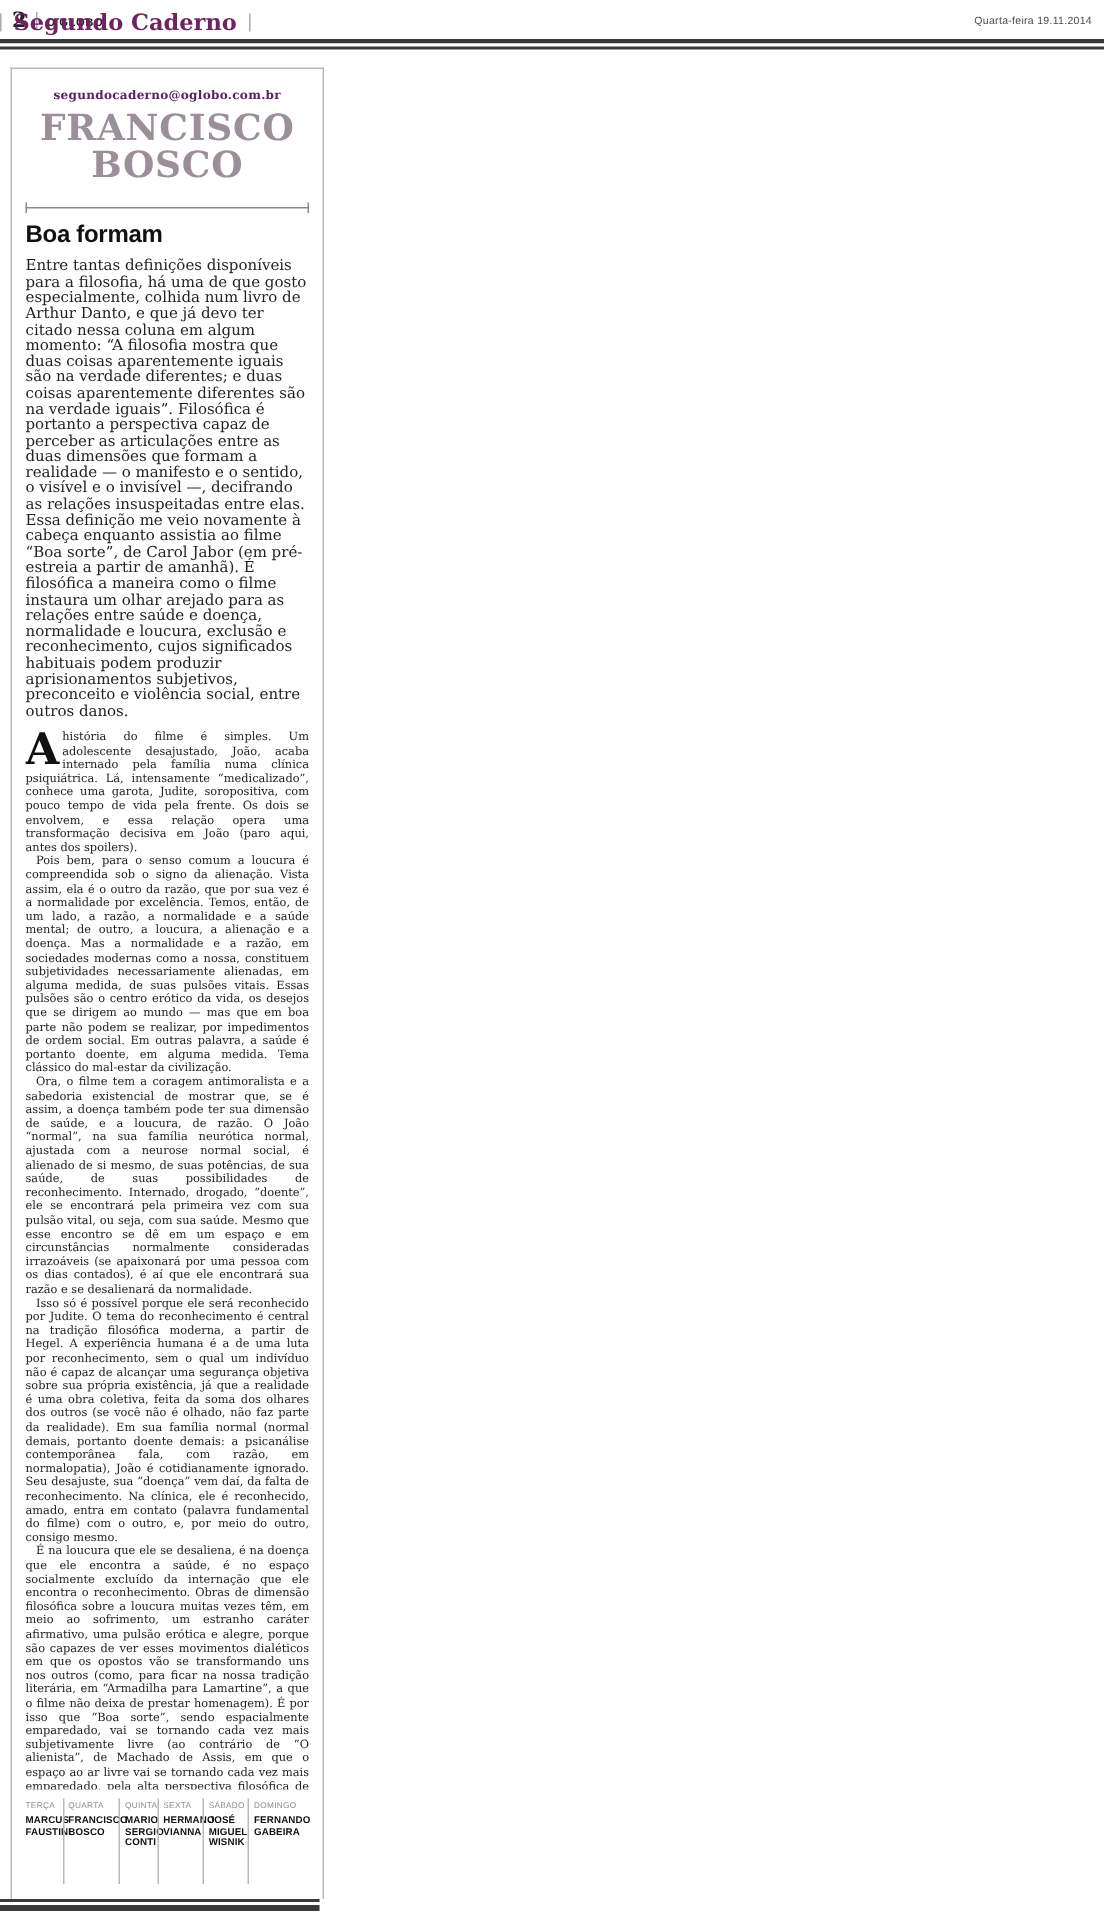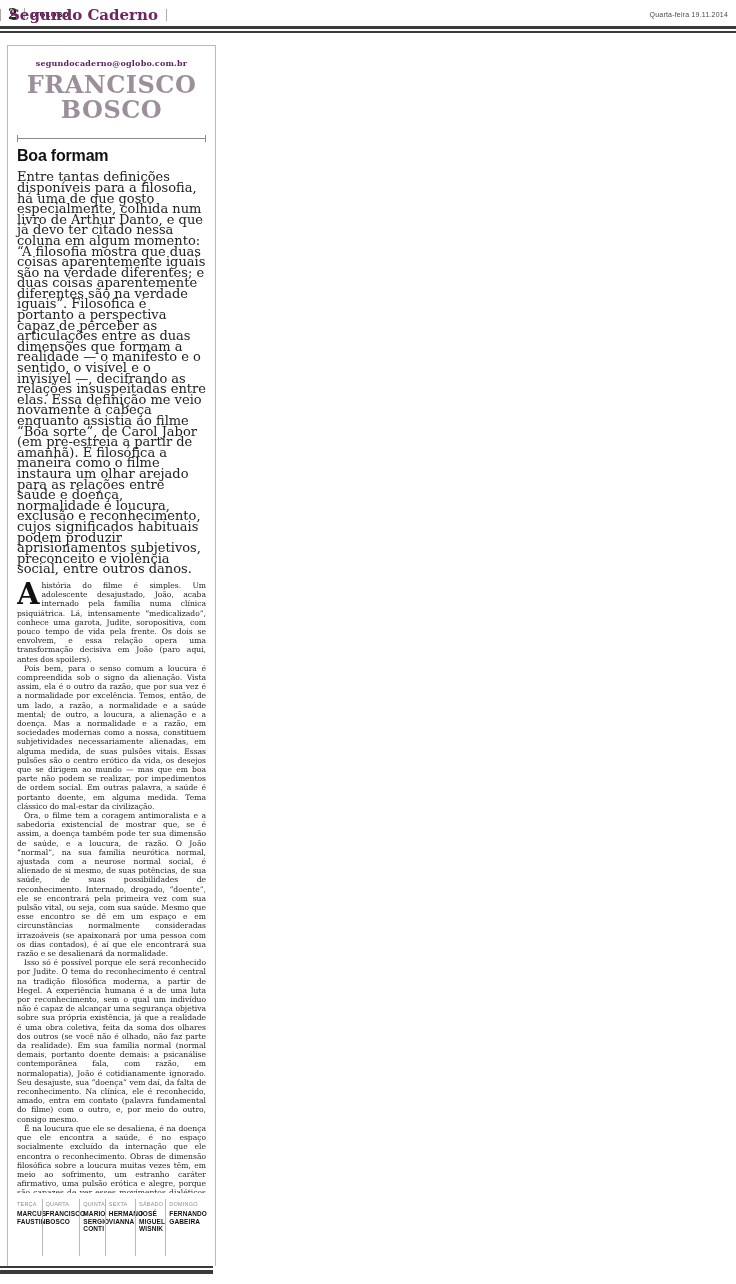--- a/index.html
+++ b/index.html
@@ -57,21 +57,21 @@
   }
   .tick-rule .hline{position:absolute;left:0;right:0;top:3px;height:1px;background:#8a8a8a;}
   .tick-rule .tl,.tick-rule .tr{position:absolute;top:0;width:1px;height:7px;background:#8a8a8a;}
   .tick-rule .tl{left:0;} .tick-rule .tr{right:0;}
   .col-headline{
     margin-top:7px;font-weight:bold;font-size:16px;line-height:18px;
     letter-spacing:-.2px;color:#111;
   }
   .col-intro{
     margin-top:7px;
-    font-family:"DejaVu Serif",serif;font-size:13px;line-height:10.6px;
+    font-family:"DejaVu Serif",serif;font-size:10px;line-height:10.6px;
     text-align:left;color:#222;
   }
   .col-body{
     flex:1 1 auto;overflow:hidden;margin-top:6px;
     font-family:"DejaVu Serif",serif;font-size:7.6px;line-height:9.2px;
     text-align:justify;color:#222;
   }
   .col-body p{margin:0;}
   .col-body p + p{text-indent:7px;}
   .dropcap{

